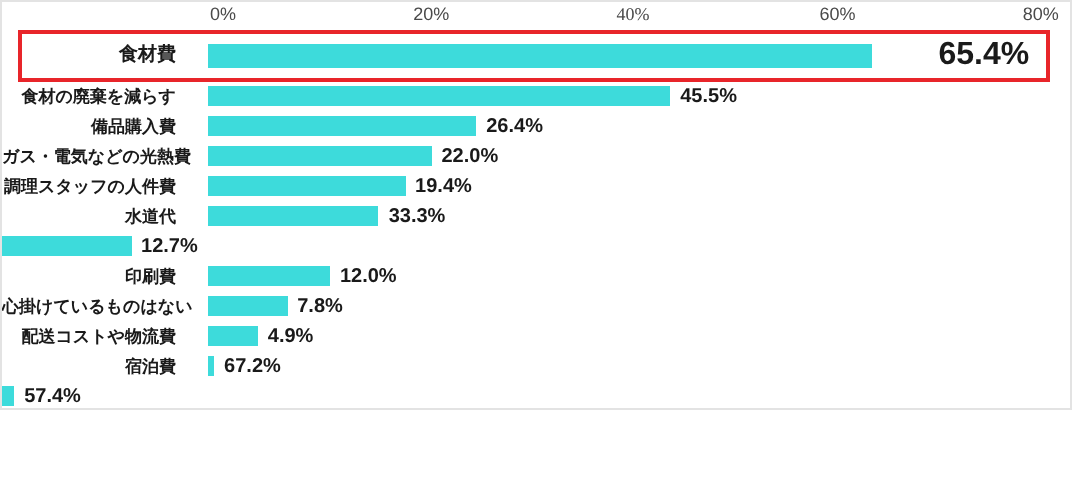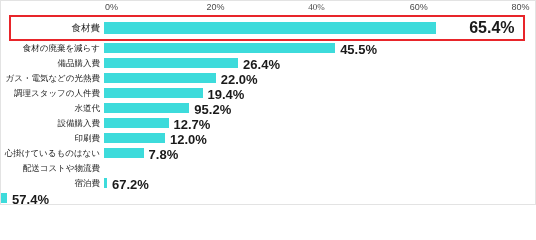--- a/index.html
+++ b/index.html
@@ -48,24 +48,24 @@
   .row {
     position: relative;
     height: 15px;
     display: flex;
     align-items: center;
   }
   .row-label {
     width: 103px;
     flex: 0 0 103px;
     text-align: right;
-    padding-right: 4px;
+    padding-right: 16px;
     box-sizing: border-box;
     font-size: 8.5px;
-    font-weight: normal;
+    font-weight: bold;
     color: #1a1a1a;
     white-space: nowrap;
     line-height: 1;
     overflow: visible;
   }
   .bar-zone {
     position: relative;
     flex: 1 1 auto;
     height: 15px;
   }
@@ -73,21 +73,21 @@
     position: absolute;
     left: 0;
     top: 2px;
     height: 10px;
     background: #3ddbdb;
   }
   .bar-value {
     position: absolute;
     top: 50%;
     transform: translateY(-50%);
-    font-size: 13px;
+    font-size: 10px;
     font-weight: bold;
     color: #1a1a1a;
     white-space: nowrap;
     line-height: 1;
   }
 
   
   .row.highlight {
     height: 26px;
   }
@@ -164,25 +164,24 @@
         <div class="row-label">調理スタッフの人件費</div>
         <div class="bar-zone">
           <div class="bar" style="width: 98.552px; background: rgb(61, 219, 219);"></div>
           <div class="bar-value" style="left: 103.552px;">19.4%</div>
         </div>
       </div>
       <div class="row">
         <div class="row-label">水道代</div>
         <div class="bar-zone">
           <div class="bar" style="width: 85.344px; background: rgb(61, 219, 219);"></div>
-          <div class="bar-value" style="left: 90.344px;">95.2%</div>
-        </div>
-      </div>
-      <div class="row">
-        <div class="row-label">設備購入費</div>
+          <div class="bar-value" style="left: 90.344px;">33.3%</div>
+        </div>
+      </div>
+      <div class="row">
         <div class="bar-zone">
           <div class="bar" style="width: 64.516px; background: rgb(61, 219, 219);"></div>
           <div class="bar-value" style="left: 69.516px;">12.7%</div>
         </div>
       </div>
       <div class="row">
         <div class="row-label">印刷費</div>
         <div class="bar-zone">
           <div class="bar" style="width: 60.96px; background: rgb(61, 219, 219);"></div>
           <div class="bar-value" style="left: 65.96px;">12.0%</div>
@@ -190,20 +189,24 @@
       </div>
       <div class="row">
         <div class="row-label">心掛けているものはない</div>
         <div class="bar-zone">
           <div class="bar" style="width: 39.624px; background: rgb(61, 219, 219);"></div>
           <div class="bar-value" style="left: 44.624px;">7.8%</div>
         </div>
       </div>
       <div class="row">
         <div class="row-label">配送コストや物流費</div>
+        <div class="bar-zone">
+          <div class="bar" style="width: 24.892px; background: rgb(61, 219, 219);"></div>
+          <div class="bar-value" style="left: 29.892px;">4.9%</div>
+        </div>
       </div>
       <div class="row">
         <div class="row-label">宿泊費</div>
         <div class="bar-zone">
           <div class="bar" style="width: 3.048px; background: rgb(61, 219, 219);"></div>
           <div class="bar-value" style="left: 8.048px;">67.2%</div>
         </div>
       </div>
       <div class="row">
         <div class="bar-zone">

